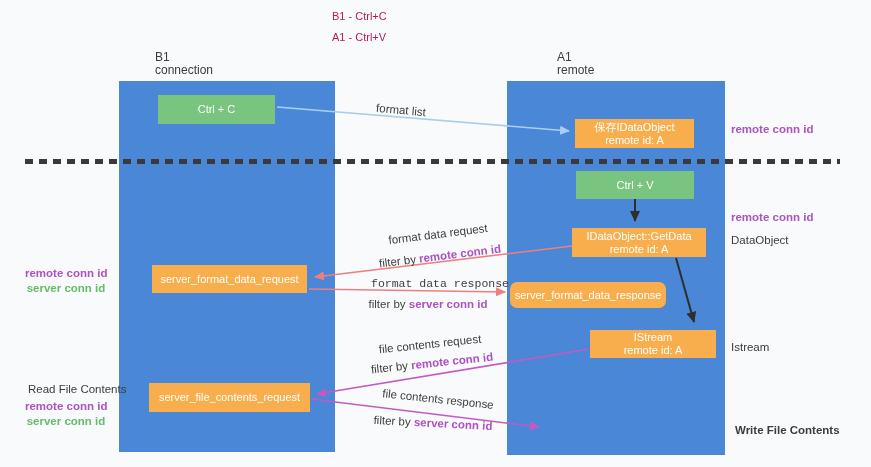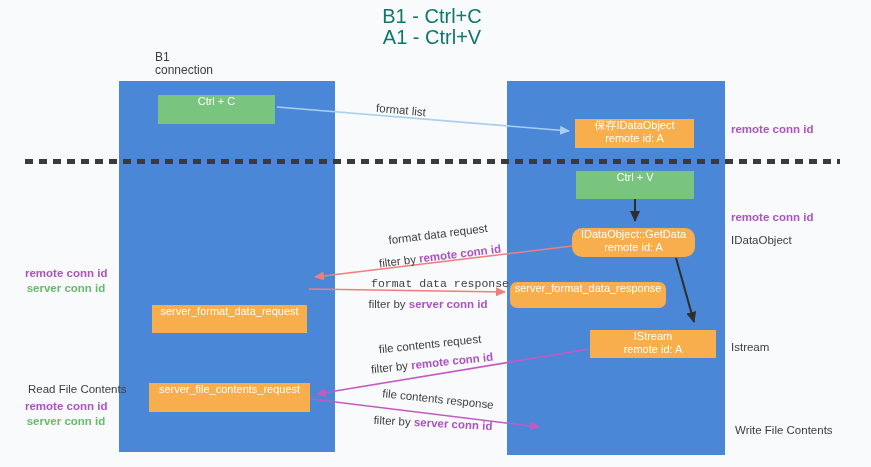--- a/index.html
+++ b/index.html
@@ -1,42 +1,42 @@
 <!DOCTYPE html>
 <html><head>
 <meta charset="utf-8">
 <style>
   html,body{margin:0;padding:0;background:#f9fafb;}
   body{font-family:"Liberation Sans","DejaVu Sans",sans-serif;}
   #stage{position:relative;width:871px;height:467px;background:#f9fafb;overflow:hidden;}
 
-  .title{position:absolute;left:332px;top:6px;width:200px;text-align:center;
-         font-size:20px;line-height:21px;color:#0f766e;}
+  .title{position:absolute;left:332px;top:6px;width:200px;
+         font-size:11px;line-height:21px;color:#be185d;}
 
   .lane-header{position:absolute;text-align:left;font-size:12px;line-height:13px;color:#3c3c3c;}
   #hdr-left{left:155px;top:51px;width:120px;}
   #hdr-right{left:557px;top:51px;width:120px;}
 
   .lane{position:absolute;background:#4a87d6;}
   #lane-left{left:119px;top:81px;width:216px;height:371px;}
   #lane-right{left:507px;top:81px;width:218px;height:374px;}
 
   .dashline{position:absolute;left:25px;top:159px;width:815px;height:5px;
     background:repeating-linear-gradient(90deg,#3a3a3a 0 8px,transparent 8px 14px);}
 
-  .node{position:absolute;display:flex;flex-direction:column;align-items:center;
+  .node{position:absolute;display:flex;flex-direction:column;align-items:center;justify-content:center;
         color:#ffffff;font-size:11px;line-height:13px;text-align:center;box-sizing:border-box;}
   .node.orange{background:#f9ae4d;}
   .node.green{background:#79c47e;}
 
   #n-ctrlc{left:158px;top:95px;width:117px;height:29px;}
   #n-save{left:575px;top:119px;width:119px;height:29px;}
   #n-ctrlv{left:576px;top:171px;width:118px;height:28px;}
-  #n-getdata{left:572px;top:228px;width:123px;height:29px;border-radius:10px;}
-  #n-sfdreq{left:152px;top:265px;width:155px;height:28px;margin-top:40px;}
+  #n-getdata{left:572px;top:228px;width:134px;height:29px;}
+  #n-sfdreq{left:152px;top:265px;width:155px;height:28px;}
   #n-sfdresp{left:510px;top:282px;width:156px;height:26px;border-radius:7px;}
   #n-istream{left:590px;top:330px;width:126px;height:28px;}
   #n-sfcreq{left:149px;top:383px;width:161px;height:29px;}
   #n-sfcresp{left:545px;top:415px;width:160px;height:28px;}
 
   svg.arrows{position:absolute;left:0;top:0;width:871px;height:467px;pointer-events:none;}
 
   .albl{position:absolute;font-size:11.5px;color:#3f3f3f;white-space:nowrap;
         transform:translate(-50%,-50%);}
   .albl .p{color:#ab53c1;font-weight:bold;}
@@ -53,20 +53,24 @@
 <div id="stage">
 
   <div class="title">
     <div>B1 - Ctrl+C</div>
     <div>A1 - Ctrl+V</div>
   </div>
 
   <div id="hdr-left" class="lane-header">
     <div>B1</div>
     <div>connection</div>
+  </div>
+  <div id="hdr-right" class="lane-header">
+    <div>A1</div>
+    <div>remote</div>
   </div>
 
   <div id="lane-left" class="lane"></div>
   <div id="lane-right" class="lane"></div>
 
   <div class="dashline"></div>
 
   <svg class="arrows" viewBox="0 0 871 467">
     <defs>
       <marker id="m-blue" markerUnits="userSpaceOnUse" markerWidth="11" markerHeight="9" refX="9" refY="4.5" orient="auto">
@@ -136,23 +140,23 @@
   <div class="albl" style="left:428px;top:304px;"><span>filter by</span> <span class="p">server conn id</span></div>
 
   <div class="albl" style="left:430px;top:344px;transform:translate(-50%,-50%) rotate(-6deg);">file contents request</div>
   <div class="albl" style="left:432px;top:363px;transform:translate(-50%,-50%) rotate(-6deg);"><span>filter by</span> <span class="p">remote conn id</span></div>
 
   <div class="albl" style="left:438px;top:399px;transform:translate(-50%,-50%) rotate(6deg);">file contents response</div>
   <div class="albl" style="left:433px;top:423px;transform:translate(-50%,-50%) rotate(3deg);"><span>filter by</span> <span class="p">server conn id</span></div>
 
   <div class="side purple rt" style="top:123px;">remote conn id</div>
   <div class="side purple rt" style="top:211px;">remote conn id</div>
-  <div class="side rt" style="top:234px;">IDataObject</div>
+  <div class="side rt" style="top:234px;">DataObject</div>
   <div class="side rt" style="top:341px;">Istream</div>
-  <div class="side" style="left:735px;top:424px;">Write File Contents</div>
+  <div class="side" style="left:735px;top:424px;font-weight:bold;">Write File Contents</div>
 
   <div class="stack-left" style="left:25px;top:266px;width:82px;">
     <div class="side purple" style="position:static;">remote conn id</div>
     <div class="side greent" style="position:static;">server conn id</div>
   </div>
 
   <div class="side" style="left:28px;top:383px;">Read File Contents</div>
   <div class="stack-left" style="left:25px;top:399px;width:82px;">
     <div class="side purple" style="position:static;">remote conn id</div>
     <div class="side greent" style="position:static;">server conn id</div>

